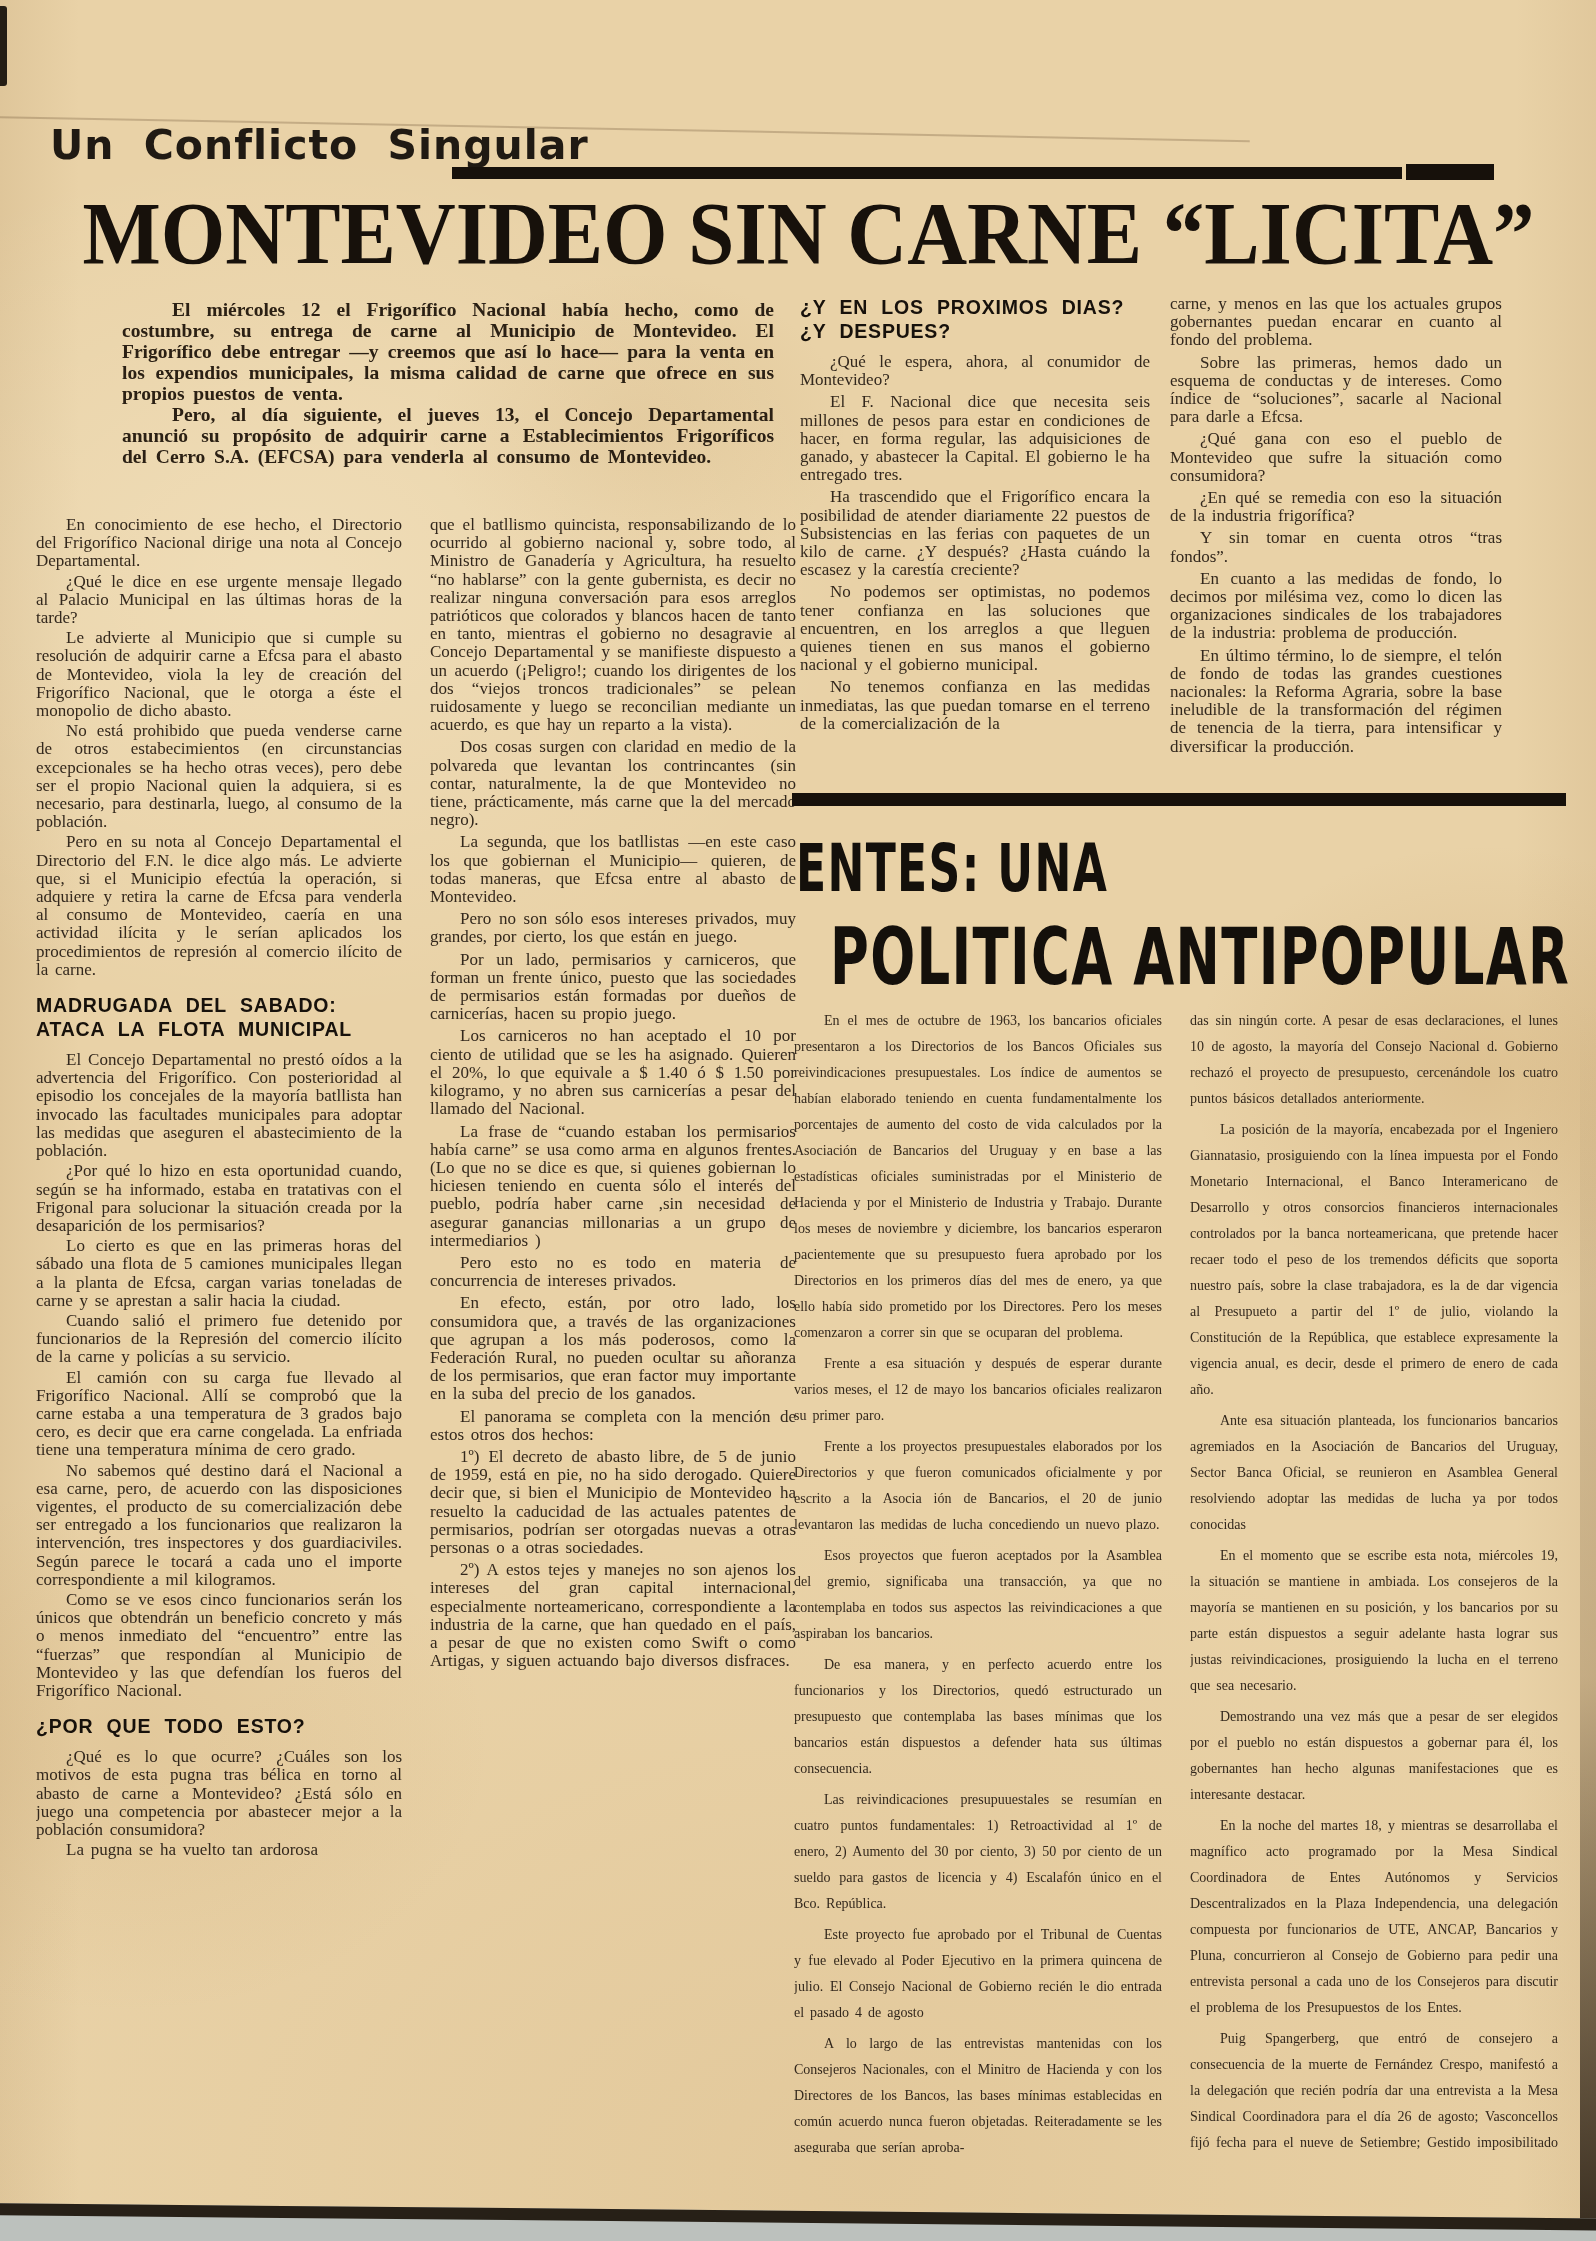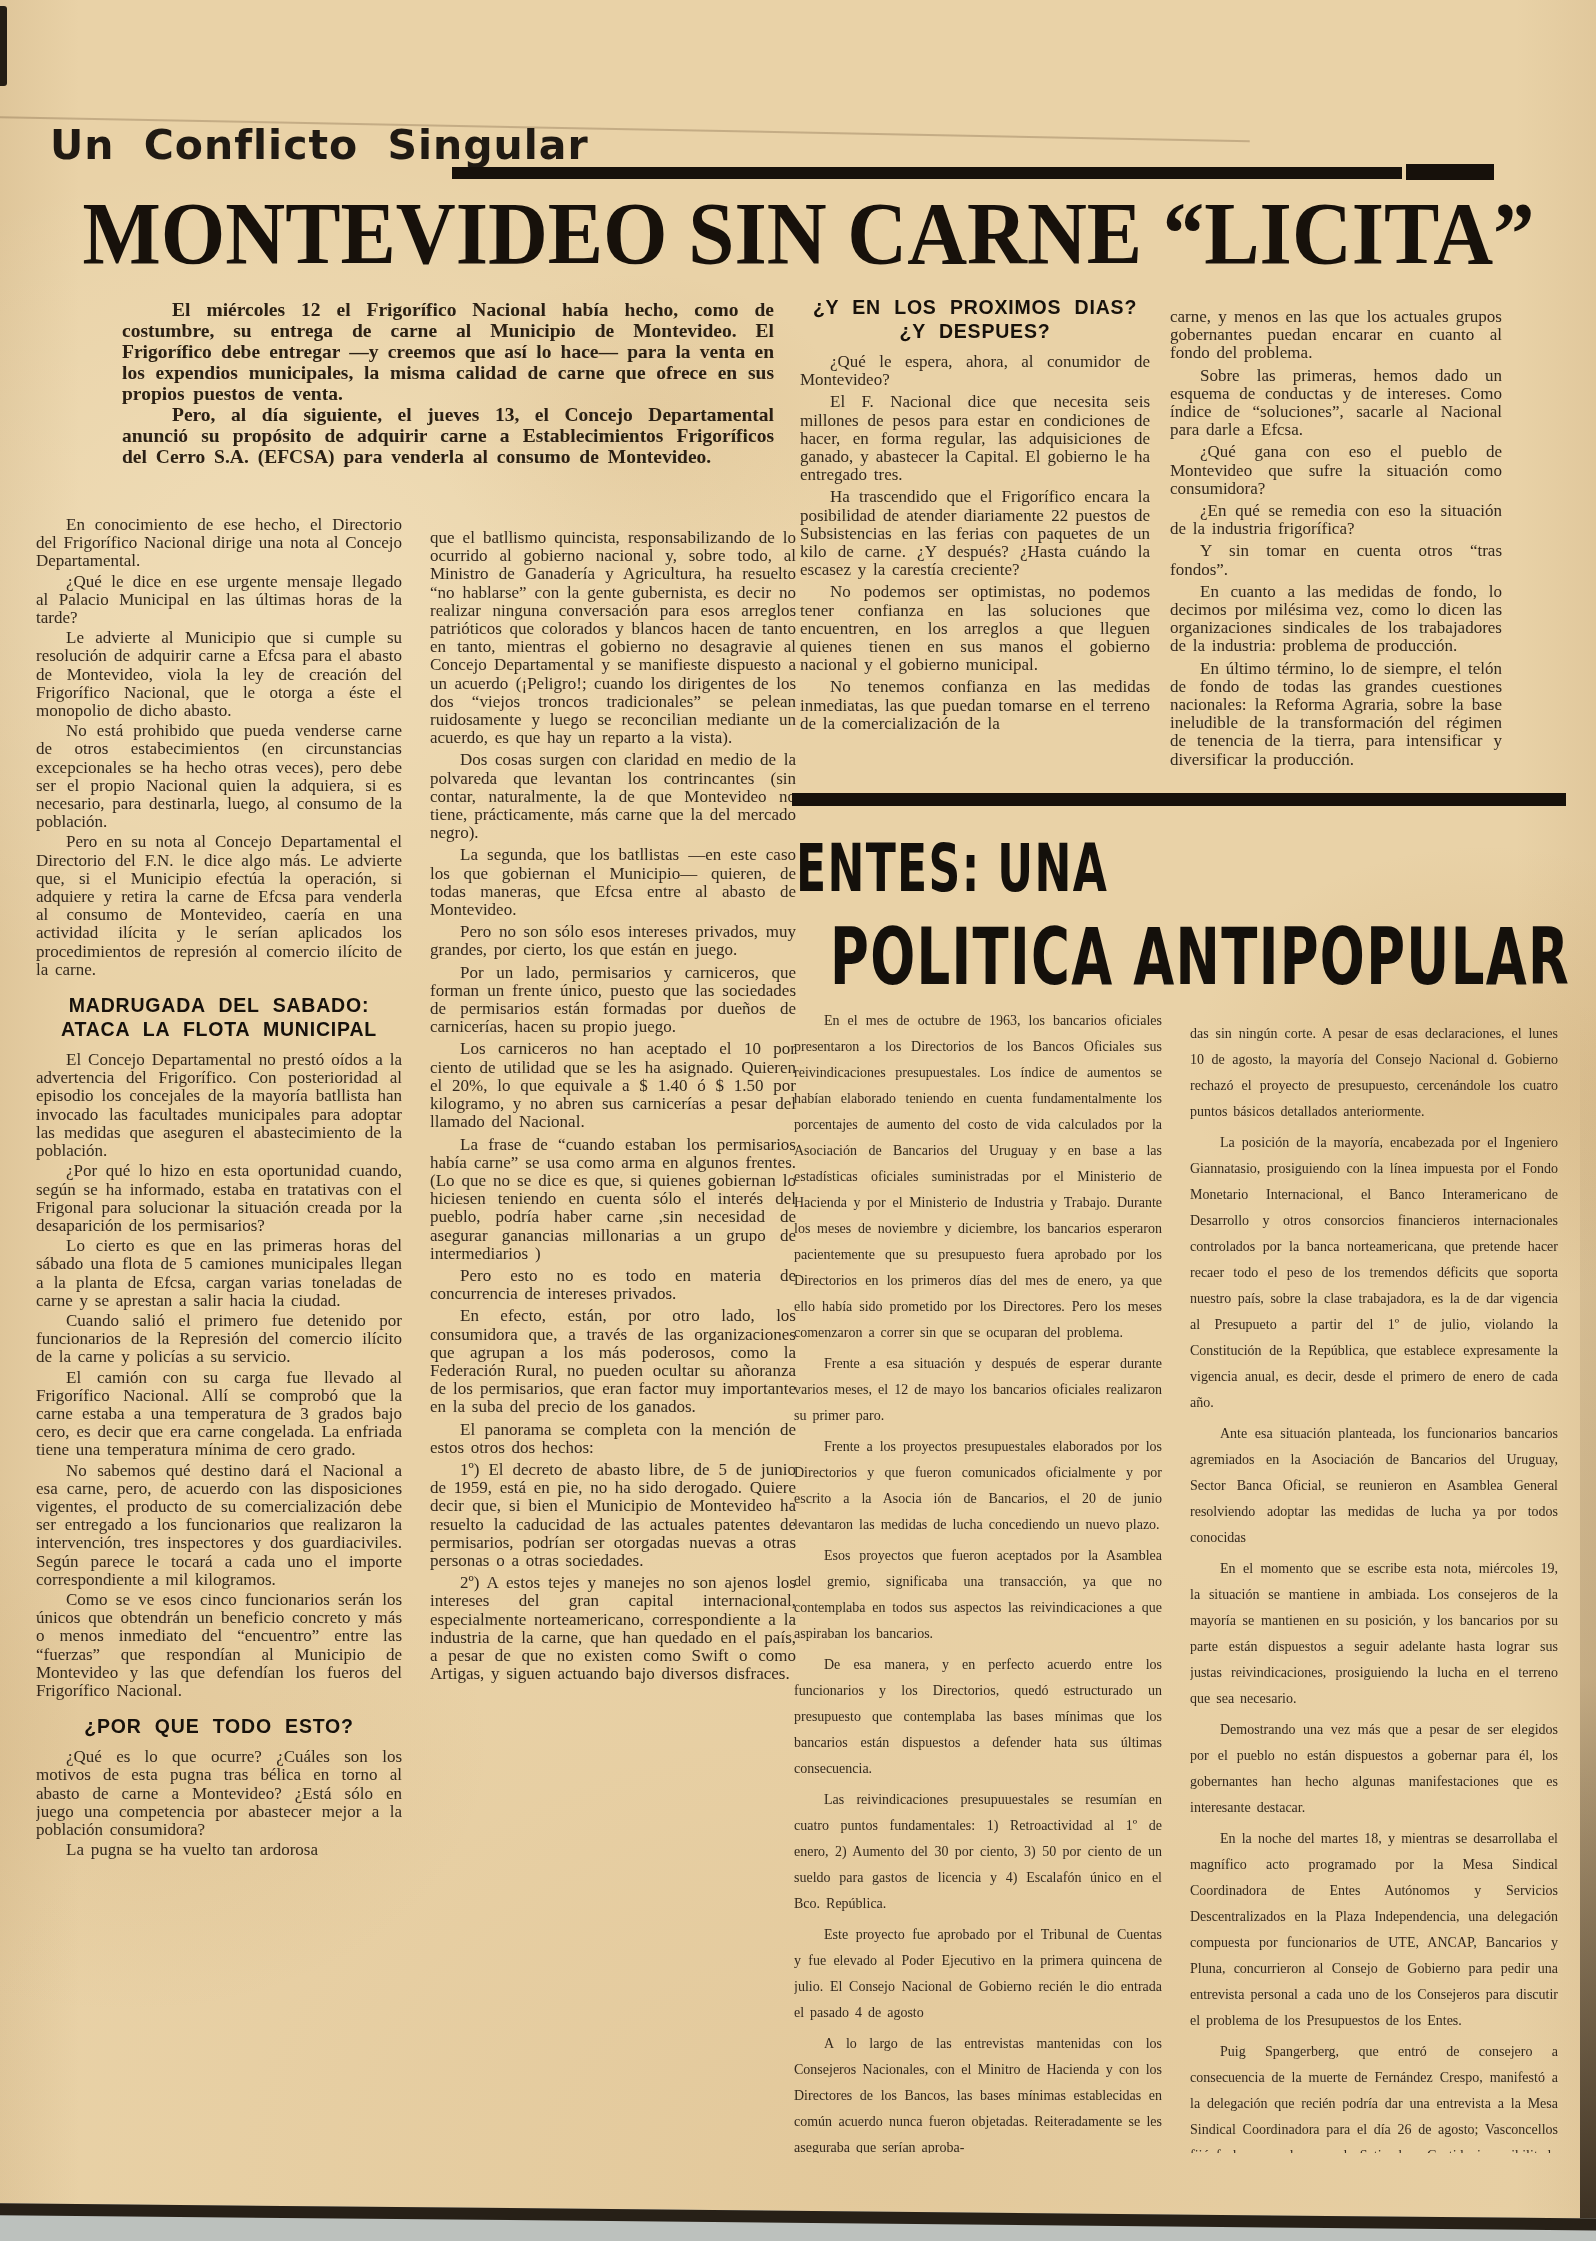--- a/index.html
+++ b/index.html
@@ -31,28 +31,28 @@
   }
   .intro {
     position:absolute; left:122px; top:299px; width:652px;
     font-weight:bold; font-size:19.5px; line-height:21px;
     text-align:justify; word-spacing:4px; color:#2b2014;
   }
   .intro .intro-p { text-indent:50px; margin:0; }
   .col { position:absolute; overflow:hidden; text-align:justify; }
   .body-col { font-size:17px; line-height:18.2px; word-spacing:2.5px; }
   .col .para { text-indent:30px; margin:0 0 4px 0; }
-  .col .para.flush { text-indent:0;margin-top:13px; }
+  .col .para.flush { text-indent:0; }
   .col-1 .para { margin-bottom:2px; }
   .entes-col { font-size:14px; line-height:26px; word-spacing:2.5px; }
   .entes-col .para { margin-bottom:5px; }
   .colhead {
     font-family:"Liberation Sans", sans-serif; font-weight:bold;
     font-size:19.5px; line-height:24px; letter-spacing:0.8px; word-spacing:7px;
-    color:#17110b; text-align:center; text-indent:0; margin:14px 0 10px 0;
+    color:#17110b; text-align:left; text-indent:0; margin:14px 0 10px 0;
   }
   .col .colhead:first-child { margin-top:2px; }
   .col-1 { left:36px;  top:516px; width:366px; height:1648px; }
   .col-2 { left:430px; top:516px; width:366px; height:1648px; }
   .col-3 { left:800px; top:293px; width:350px; height:502px; }
   .col-4 { left:1170px;top:295px; width:332px; height:484px; }
   .entes-rule { position:absolute; left:792px; top:793px; width:774px; height:13px; background:#17110b; }
   .entes-h1, .entes-h2 {
     position:absolute; margin:0; font-family:"DejaVu Sans", sans-serif; font-weight:bold;
     color:#14100b; white-space:nowrap; display:inline-block; transform-origin:left top;

